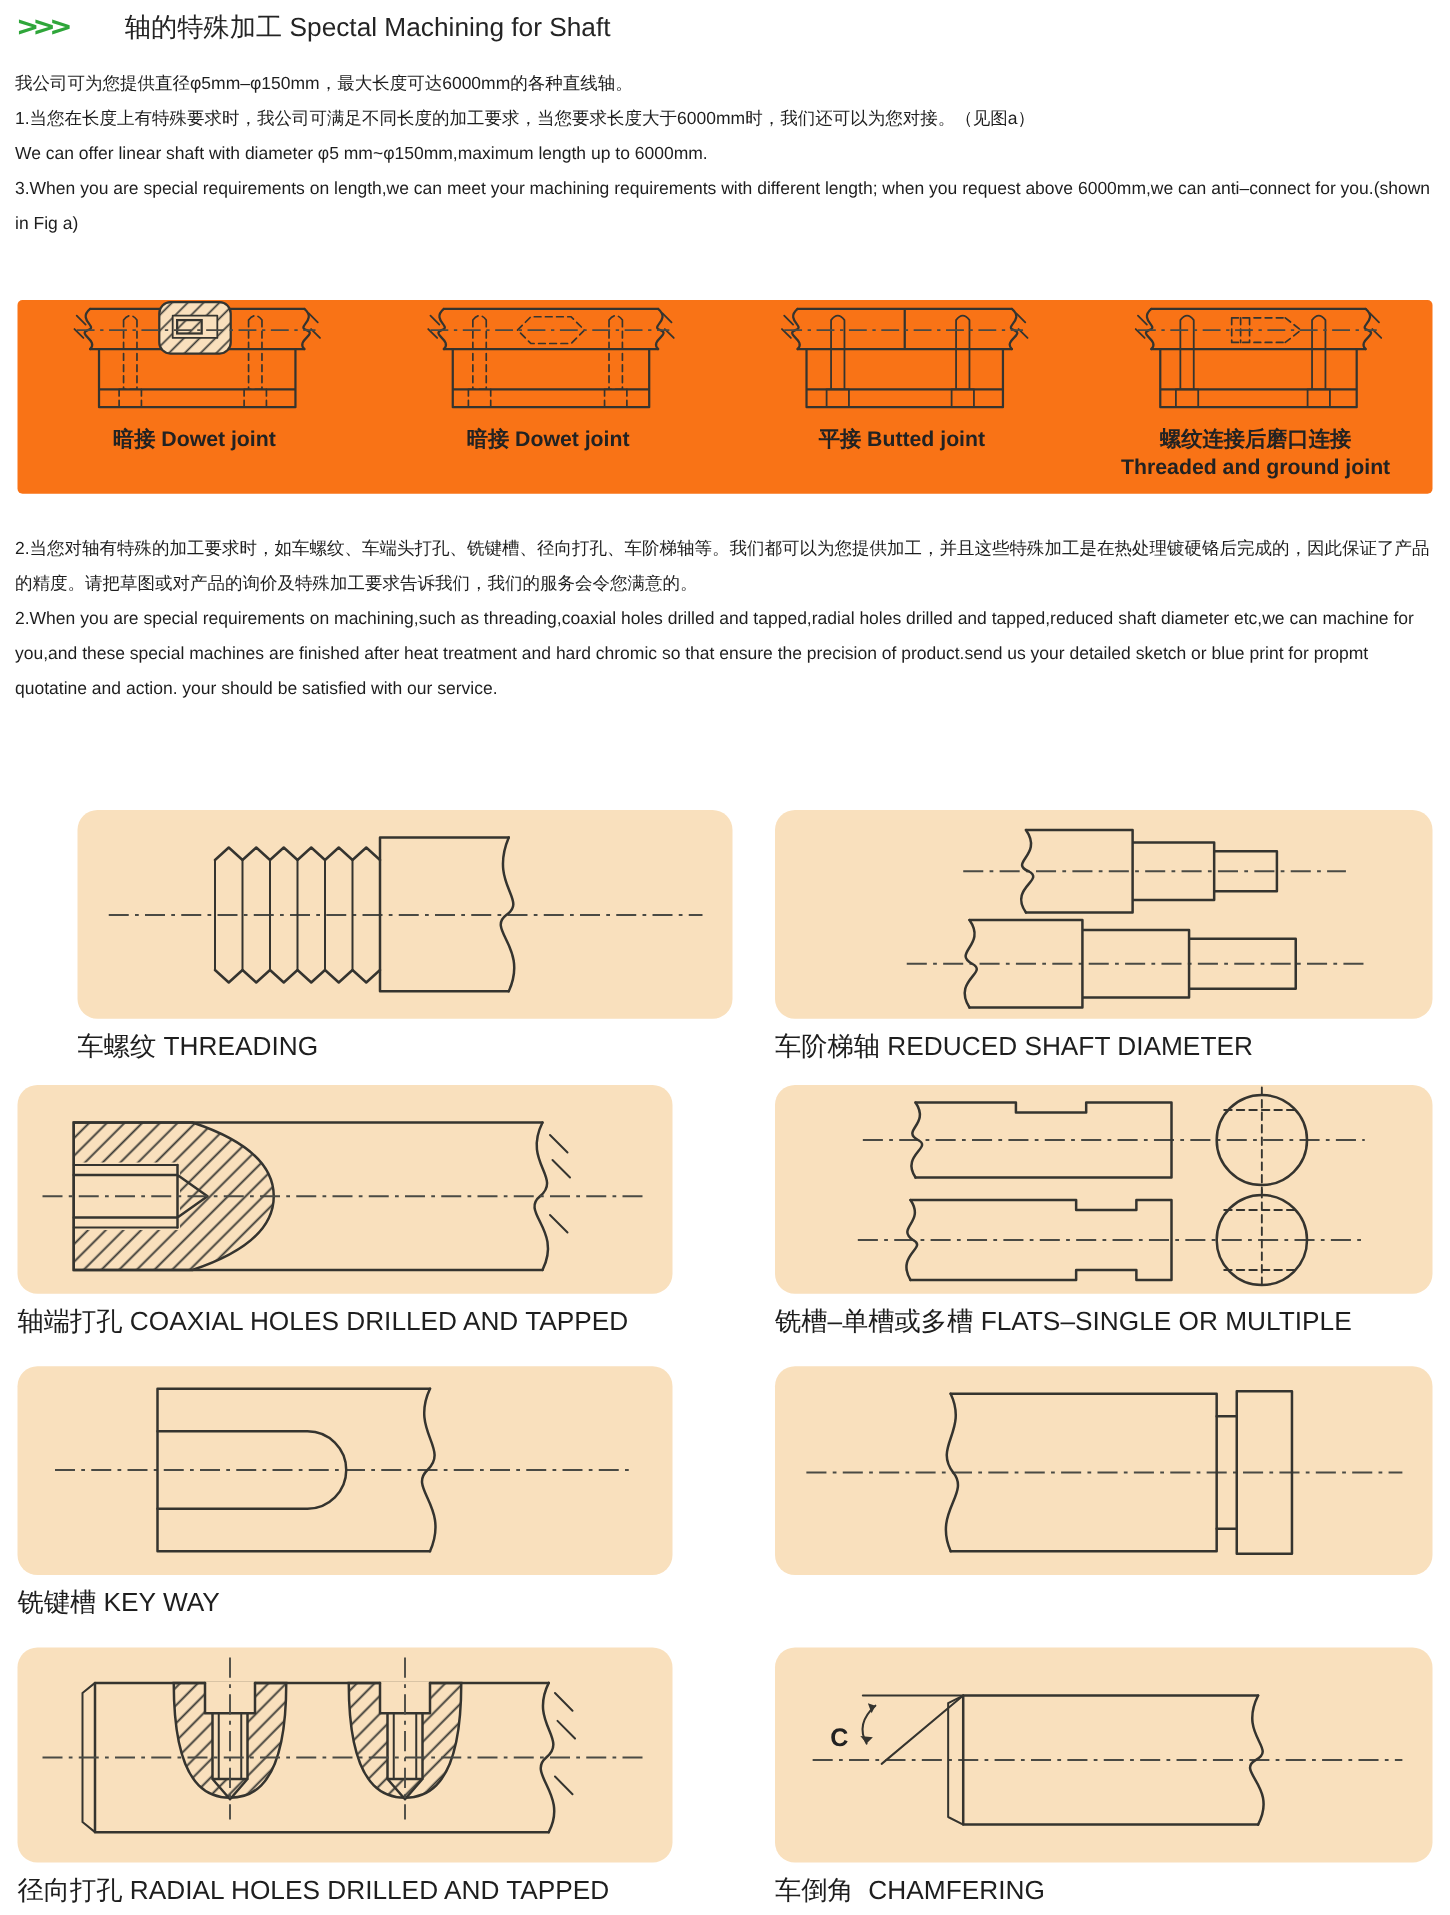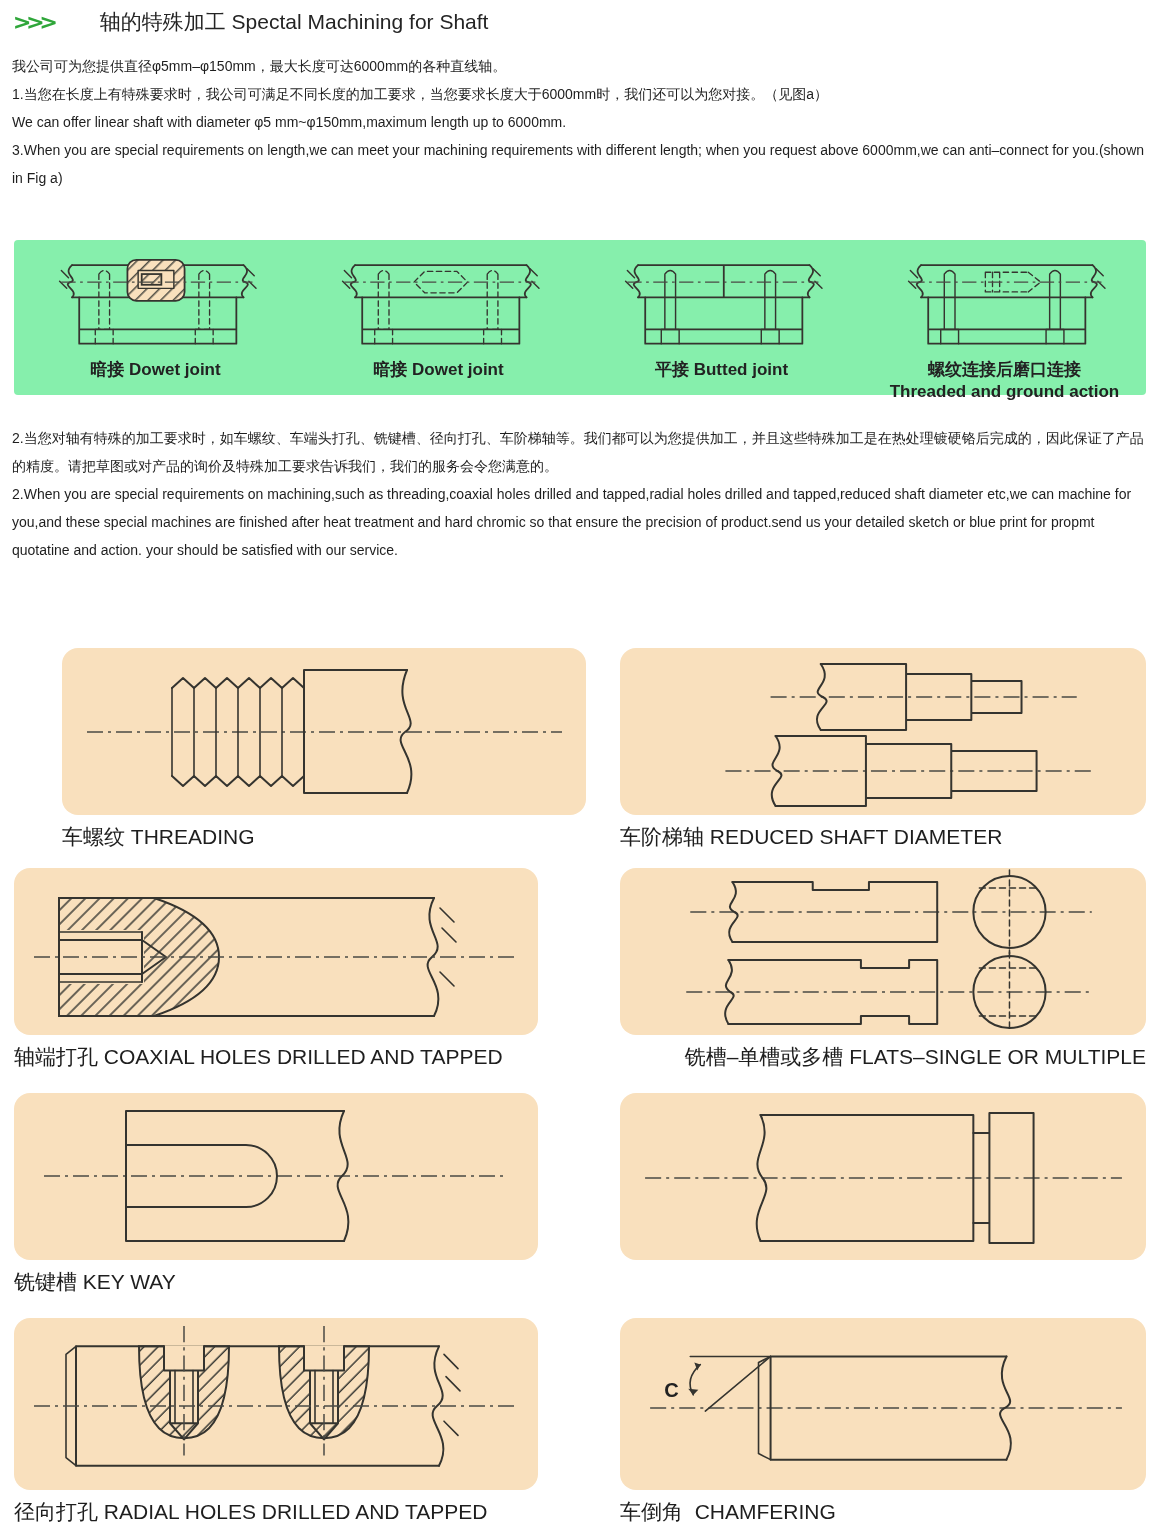--- a/index.html
+++ b/index.html
@@ -5,22 +5,22 @@
   html,body{margin:0;padding:0;background:#ffffff;}
   .page{position:relative;width:1160px;height:1532px;background:#ffffff;overflow:hidden;
         font-family:"Liberation Sans","DejaVu Sans",sans-serif;color:#1c1c1c;}
   .hdr{position:absolute;left:14px;top:6px;display:flex;align-items:center;}
   .chev{color:#2fa63a;font-weight:700;font-size:27px;letter-spacing:-3px;transform:scaleY(.85);
         font-family:"DejaVu Sans Mono","Liberation Mono",monospace;}
   .title{margin-left:46px;font-size:21px;color:#242424;}
   .para{position:absolute;left:12px;width:1140px;font-size:14px;line-height:28px;color:#1e1e1e;}
   .p1{top:52px;}
   .p2{top:424px;}
-  .banner{position:absolute;left:14px;top:240px;width:1132px;height:155px;background:#86efac;border-radius:4px;
-          display:flex;justify-content:flex-end;align-items:flex-start;padding-top:18px;box-sizing:border-box;}
+  .banner{position:absolute;left:14px;top:240px;width:1132px;height:155px;background:#f97316;border-radius:4px;
+          display:flex;justify-content:flex-end;align-items:flex-start;padding-top:0;box-sizing:border-box;}
   .fig{width:25%;text-align:center;}
   .fig svg{display:block;margin:0 auto;}
   .figcap{font-size:17px;font-weight:700;color:#222;line-height:20px;margin-top:2px;}
   .panel-cell{position:absolute;}
   .panel{background:#f9e0bd;border-radius:16px;overflow:hidden;}
   .panel svg{display:block;width:100%;height:100%;}
   .pcap{margin-top:8px;font-size:21px;color:#1e1e1e;white-space:pre;}
   
   .ln{stroke:#35342f;stroke-width:2;fill:none;stroke-linecap:round;stroke-linejoin:round;}
   .thin{stroke:#35342f;stroke-width:1.6;fill:none;stroke-linecap:round;stroke-linejoin:round;}
@@ -118,21 +118,21 @@
         <path class="ln" d="M26,8 H218 M26,44 H218"></path>
         <path class="ln" d="M26,8 C14,18 34,24 24,27 C14,31 34,36 26,44"></path>
         <path class="ln" d="M218,8 C230,18 210,24 220,27 C230,31 210,36 218,44"></path>
         <path class="dsh" d="M98,16 H146 M98,38 H146 M98,16 V38 M146,16 L160,27 L146,38 M106,16 V38 M114,16 V38"></path>
         <path class="ln" d="M34,44 V96 M210,44 V96 M34,80 H210 M34,96 H210"></path>
         <path class="thin" d="M52,18 Q58,10 64,18 M52,18 V80 M64,18 V80 M48,80 H68 M48,80 V96 M68,80 V96"></path>
         <path class="thin" d="M170,18 Q176,10 182,18 M170,18 V80 M182,18 V80 M166,80 H186 M166,80 V96 M186,80 V96"></path>
         <path class="cl" d="M14,27 H228"></path>
       </svg>
       <div class="figcap">螺纹连接后磨口连接</div>
-      <div class="figcap">Threaded and ground action</div>
+      <div class="figcap">Threaded and ground joint</div>
     </div>
   </div>
 
   <div class="para p2">
     <div>2.当您对轴有特殊的加工要求时，如车螺纹、车端头打孔、铣键槽、径向打孔、车阶梯轴等。我们都可以为您提供加工，并且这些特殊加工是在热处理镀硬铬后完成的，因此保证了产品的精度。请把草图或对产品的询价及特殊加工要求告诉我们，我们的服务会令您满意的。</div>
     <div>2.When you are special requirements on machining,such as threading,coaxial holes drilled and tapped,radial holes drilled and tapped,reduced shaft diameter etc,we can machine for you,and these special machines are finished after heat treatment and hard chromic so that ensure the precision of product.send us your detailed sketch or blue print for propmt quotatine and action. your should be satisfied with our service.</div>
   </div>
 
   <div class="panel-cell" style="left:14px;top:648px;width:524px;padding-left:48px;">
     <div class="panel" style="width:524px;height:167px;">
@@ -171,21 +171,21 @@
         <path class="ln" d="M420,30 C404,62 436,74 418,89 C402,102 436,116 420,148"></path>
         <path class="thin" d="M426,40 L440,54 M428,60 L442,74 M426,104 L440,118"></path>
         <path class="thin" d="M45,64 H128 M45,114 H128"></path>
         <path class="ln" d="M45,72 H128 M45,106 H128 M128,64 V114 M128,72 L152,89 L128,106"></path>
         <path class="cl" d="M20,89 H505"></path>
       </svg>
     </div>
     <div class="pcap">轴端打孔 COAXIAL HOLES DRILLED AND TAPPED</div>
   </div>
 
-  <div class="panel-cell" style="left:620px;top:868px;width:526px;text-align:right;">
+  <div class="panel-cell" style="left:620px;top:868px;width:526px;">
     <div class="panel" style="width:526px;height:167px;">
       <svg viewBox="0 0 524 167" preserveAspectRatio="none">
         <path class="cl" d="M70,44 H470"></path>
         <path class="ln" d="M112,14 H192 V22 H248 V14 H316 M112,74 H316 M316,14 V74"></path>
         <path class="ln" d="M112,14 C124,32 100,36 114,44 C126,50 100,56 112,74"></path>
         <circle class="ln" cx="388" cy="44" r="36"></circle>
         <path class="dsh" d="M388,2 V86 M358,20 H418"></path>
         <path class="cl" d="M66,124 H470"></path>
         <path class="ln" d="M108,92 H240 V100 H288 V92 H316 M108,156 H240 V148 H288 V156 H316 M316,92 V156"></path>
         <path class="ln" d="M108,92 C120,110 96,114 110,124 C122,130 96,136 108,156"></path>

